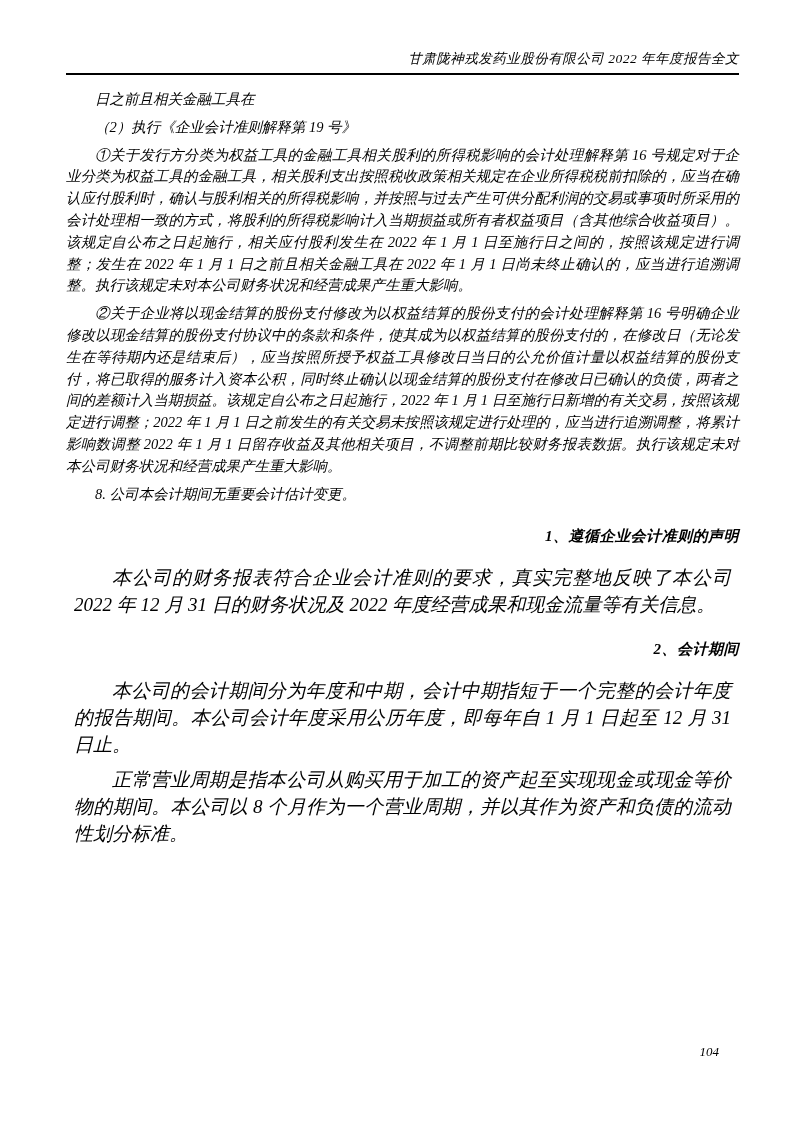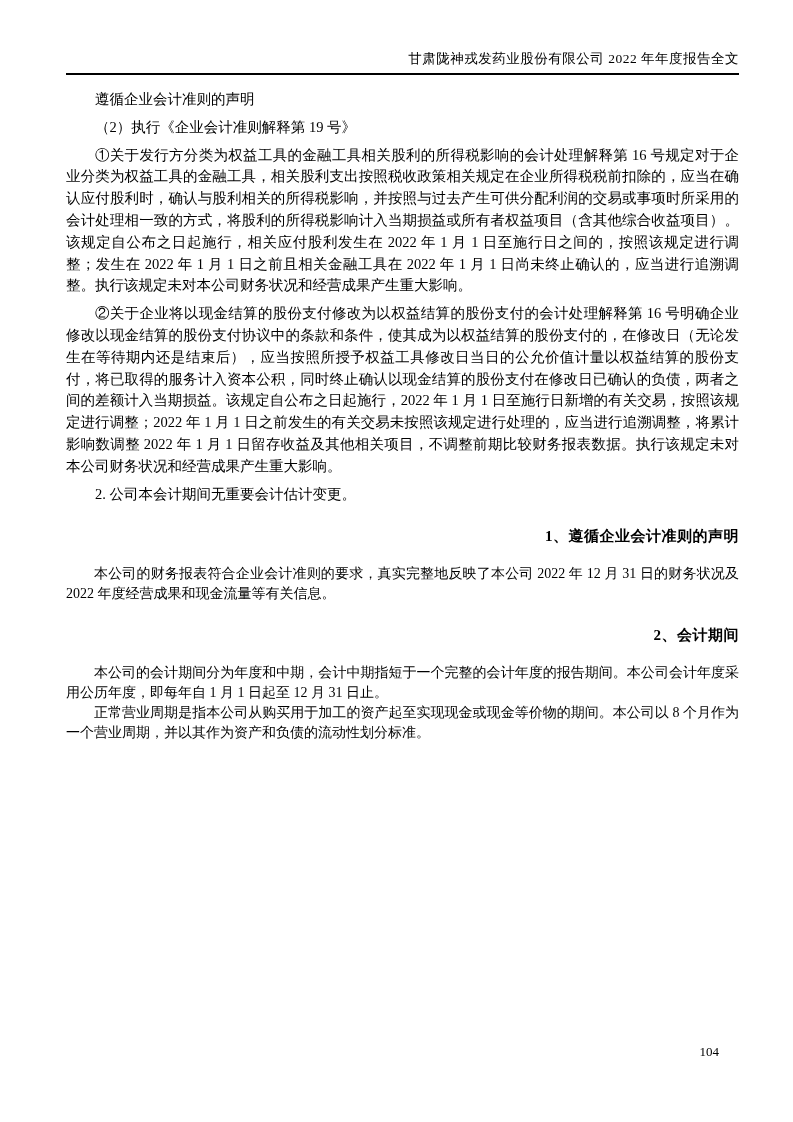--- a/index.html
+++ b/index.html
@@ -9,20 +9,21 @@
   }
   .page {
     position: relative;
     width: 793px;
     height: 1122px;
     background: #ffffff;
     color: #000000;
     font-family: "Liberation Serif", "DejaVu Serif", serif;
     overflow: hidden;
     box-sizing: border-box;
+    font-style: italic;
   }
   .content {
     padding: 0 54px 0 66px;
   }
   .header {
     padding-top: 50px;
     text-align: right;
     font-size: 13.5px;
     line-height: 17px;
     letter-spacing: 0.5px;
@@ -43,23 +44,23 @@
     margin-top: 14px;
   }
   .h {
     font-size: 15px;
     font-weight: bold;
     margin: 22px 0 18px 0;
     text-align: right;
     letter-spacing: 0.5px;
   }
   .pw {
-    font-size: 14px;
-    line-height: 20px;
-    margin: 0;
+    font-size: 19px;
+    line-height: 27px;
+    margin: 8px;
     text-align: justify;
     text-indent: 2em;
   }
   .pagenum {
     position: absolute;
     right: 74px;
     bottom: 62px;
     font-size: 13px;
   }
 </style>
@@ -67,31 +68,31 @@
 <body>
 
 <div class="page">
   <div class="content">
 
     <div class="header">
       <span>甘肃陇神戎发药业股份有限公司 2022 年年度报告全文</span>
     </div>
     <div class="rule"></div>
 
-    <p class="p">遵循企业会计准则的声明</p>
+    <p class="p">日之前且相关金融工具在</p>
 
 
     <p class="p">（2）执行《企业会计准则解释第 19 号》</p>
 
 
     <p class="p">①关于发行方分类为权益工具的金融工具相关股利的所得税影响的会计处理解释第 16 号规定对于企业分类为权益工具的金融工具，相关股利支出按照税收政策相关规定在企业所得税税前扣除的，应当在确认应付股利时，确认与股利相关的所得税影响，并按照与过去产生可供分配利润的交易或事项时所采用的会计处理相一致的方式，将股利的所得税影响计入当期损益或所有者权益项目（含其他综合收益项目）。该规定自公布之日起施行，相关应付股利发生在 2022 年 1 月 1 日至施行日之间的，按照该规定进行调整；发生在 2022 年 1 月 1 日之前且相关金融工具在 2022 年 1 月 1 日尚未终止确认的，应当进行追溯调整。执行该规定未对本公司财务状况和经营成果产生重大影响。</p>
 
     <p class="p">②关于企业将以现金结算的股份支付修改为以权益结算的股份支付的会计处理解释第 16 号明确企业修改以现金结算的股份支付协议中的条款和条件，使其成为以权益结算的股份支付的，在修改日（无论发生在等待期内还是结束后），应当按照所授予权益工具修改日当日的公允价值计量以权益结算的股份支付，将已取得的服务计入资本公积，同时终止确认以现金结算的股份支付在修改日已确认的负债，两者之间的差额计入当期损益。该规定自公布之日起施行，2022 年 1 月 1 日至施行日新增的有关交易，按照该规定进行调整；2022 年 1 月 1 日之前发生的有关交易未按照该规定进行处理的，应当进行追溯调整，将累计影响数调整 2022 年 1 月 1 日留存收益及其他相关项目，不调整前期比较财务报表数据。执行该规定未对本公司财务状况和经营成果产生重大影响。</p>
 
-    <p class="p">2. 公司本会计期间无重要会计估计变更。</p>
+    <p class="p">8. 公司本会计期间无重要会计估计变更。</p>
 
     <h3 class="h">1、遵循企业会计准则的声明</h3>
 
     <p class="pw">本公司的财务报表符合企业会计准则的要求，真实完整地反映了本公司 2022 年 12 月 31 日的财务状况及 2022 年度经营成果和现金流量等有关信息。</p>
 
     <h3 class="h">2、会计期间</h3>
 
     <p class="pw">本公司的会计期间分为年度和中期，会计中期指短于一个完整的会计年度的报告期间。本公司会计年度采用公历年度，即每年自 1 月 1 日起至 12 月 31 日止。</p>
 
 

